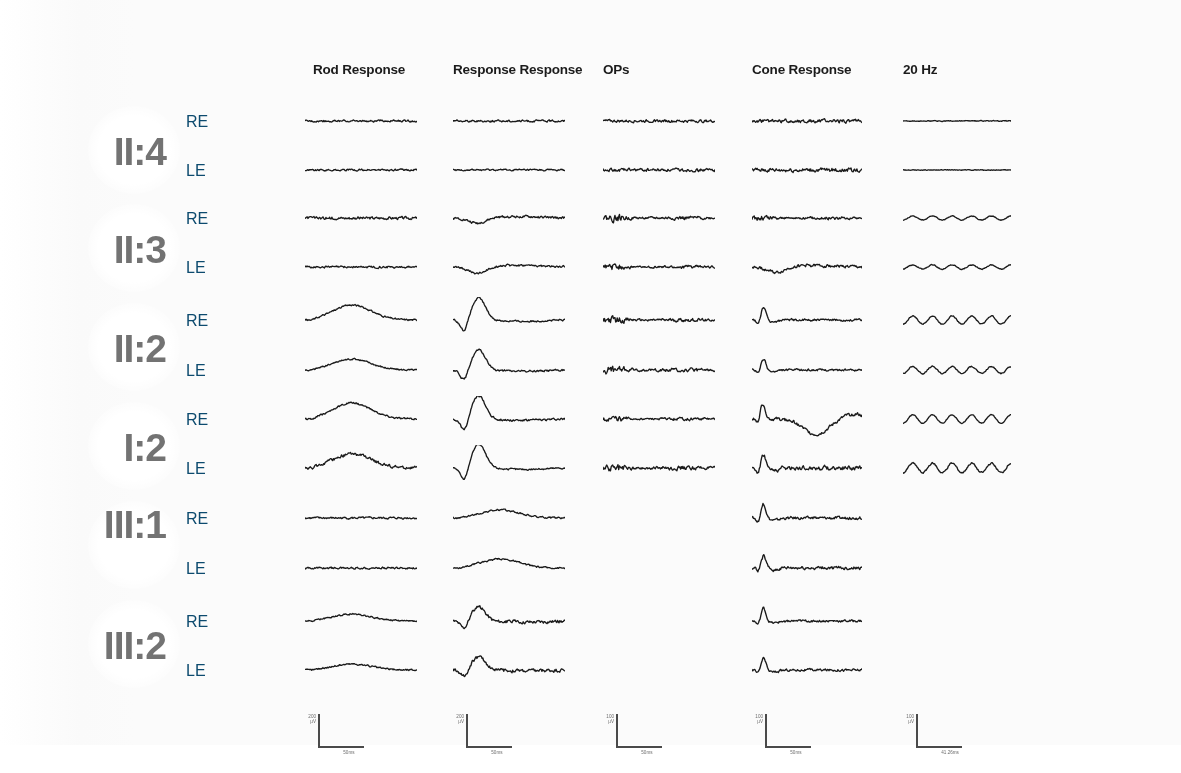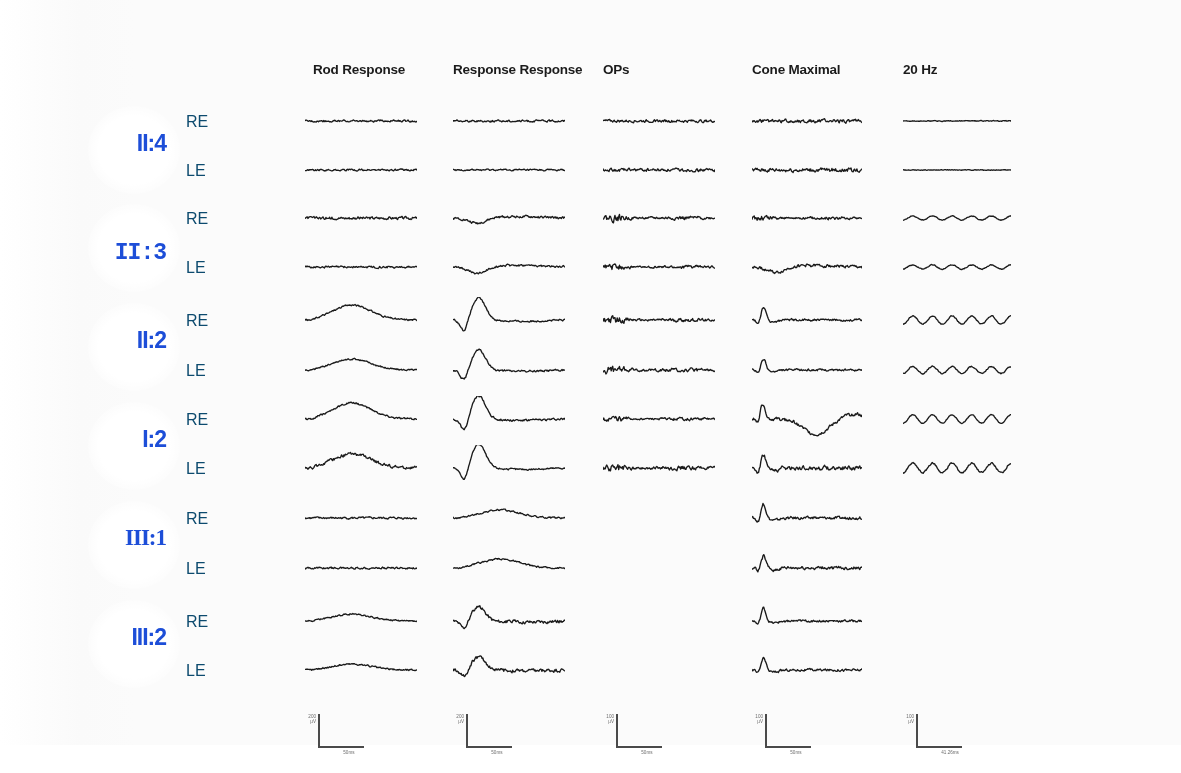--- a/index.html
+++ b/index.html
@@ -3,21 +3,21 @@
 <meta charset="utf-8">
 <style>
   html,body{margin:0;padding:0;background:#ffffff;}
   body{font-family:"Liberation Sans",sans-serif;}
   #figure{position:relative;width:1181px;height:773px;background:#ffffff;overflow:hidden;}
   #panel{position:absolute;left:135px;top:0;width:1046px;height:745px;background:#fbfbfb;}
   #panelfade{position:absolute;left:0px;top:0;width:135px;height:745px;
              background:linear-gradient(to right,#ffffff 0%,#fafafa 60%,#fbfbfb 100%);}
   .colhead{position:absolute;font-size:13.5px;font-weight:bold;color:#1b1b1b;
            letter-spacing:-0.2px;white-space:nowrap;}
-  .subject{position:absolute;font-size:23px;font-weight:bold;color:#1d4ed8;
+  .subject{position:absolute;font-size:39px;font-weight:bold;color:#737373;
            letter-spacing:-1px;white-space:nowrap;text-align:right;}
   .subjglow{position:absolute;border-radius:50%;
             background:radial-gradient(ellipse at center,#ffffff 0%,#ffffff 55%,rgba(255,255,255,0) 78%);}
   .eye{position:absolute;font-size:16px;color:#0c4a6e;white-space:nowrap;}
   .tracewrap{position:absolute;}
   .tracewrap svg{display:block;}
   .scalewrap{position:absolute;}
   .scale-v{position:absolute;background:#4a4a4a;width:1.6px;}
   .scale-h{position:absolute;background:#4a4a4a;height:1.6px;}
   .scale-amp{position:absolute;font-size:4.6px;color:#6d6d6d;line-height:1.05;
@@ -27,34 +27,34 @@
 </head>
 <body>
 
 <div id="figure">
   <div id="panel"></div>
   <div id="panelfade"></div>
   <div id="headers">
       <div class="colhead" style="left: 313px; top: 62px;">Rod Response</div>
       <div class="colhead" style="left: 453px; top: 62px;">Response Response</div>
       <div class="colhead" style="left: 603px; top: 62px; text-align: right;">OPs</div>
-      <div class="colhead" style="left: 752px; top: 62px;">Cone Maximal</div>
+      <div class="colhead" style="left: 752px; top: 62px;">Cone Response</div>
       <div class="colhead" style="left: 903px; top: 62px;">20 Hz</div>
     </div>
   <div id="subjects">
       <div class="subjglow" style="left: 88px; top: 106px; width: 92px; height: 88px;"></div>
       <div class="subject" style="left: 60px; width: 106px; top: 130px;">II:4</div>
       <div class="subjglow" style="left: 88px; top: 204px; width: 92px; height: 88px;"></div>
-      <div class="subject" style="left: 60px; width: 106px; top: 240px; font-family: Liberation Mono, monospace;">II:3</div>
+      <div class="subject" style="left: 60px; width: 106px; top: 228px;">II:3</div>
       <div class="subjglow" style="left: 88px; top: 303px; width: 92px; height: 88px;"></div>
       <div class="subject" style="left: 60px; width: 106px; top: 327px;">II:2</div>
       <div class="subjglow" style="left: 88px; top: 402px; width: 92px; height: 88px;"></div>
       <div class="subject" style="left: 60px; width: 106px; top: 426px;">I:2</div>
       <div class="subjglow" style="left: 88px; top: 501px; width: 92px; height: 88px;"></div>
-      <div class="subject" style="left: 60px; width: 106px; top: 525px; font-family: Liberation Serif, serif;">III:1</div>
+      <div class="subject" style="left: 60px; width: 106px; top: 503px;">III:1</div>
       <div class="subjglow" style="left: 88px; top: 600px; width: 92px; height: 88px;"></div>
       <div class="subject" style="left: 60px; width: 106px; top: 624px;">III:2</div>
     </div>
   <div id="eyes">
       <div class="eye" style="left: 186px; top: 113px;">RE</div>
       <div class="eye" style="left: 186px; top: 162px;">LE</div>
       <div class="eye" style="left: 186px; top: 210px;">RE</div>
       <div class="eye" style="left: 186px; top: 259px;">LE</div>
       <div class="eye" style="left: 186px; top: 312px;">RE</div>
       <div class="eye" style="left: 186px; top: 362px;">LE</div>

